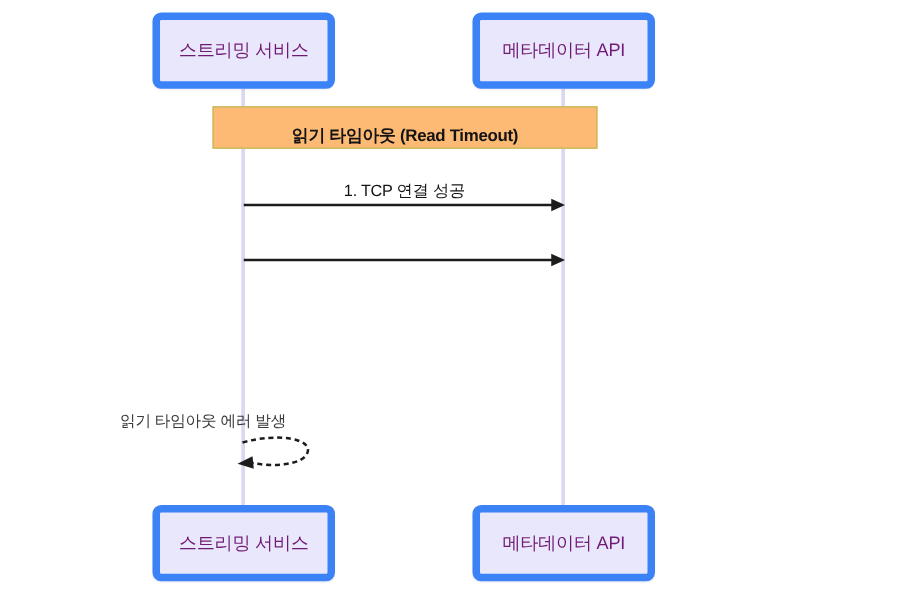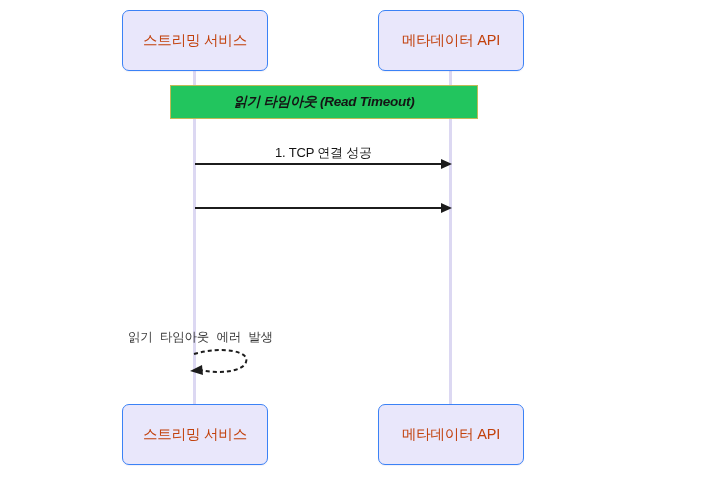--- a/index.html
+++ b/index.html
@@ -23,46 +23,45 @@
   .lifeline {
     position: absolute;
     width: 3px;
     background: #dcd8f2;
   }
   
   .participant {
     position: absolute;
     box-sizing: border-box;
     background: #e9e7fb;
-    border: 1px solid #3b82f6;
+    border: 6px solid #3b82f6;
     border-radius: 7px;
     display: flex;
     align-items: center;
     justify-content: center;
     font-size: 14.5px;
     font-weight: 400;
     letter-spacing: -0.2px;
-    color: #c2410c;
+    color: #701a75;
     box-shadow: 0 1px 1px rgba(120,110,180,0.10);
   }
   
   .note {
     position: absolute;
     box-sizing: border-box;
-    background: #22c55e;
+    background: #fdba74;
     border: 1.5px solid #bfb martin;
     border: 1.5px solid #c0ba57;
     display: flex;
-    align-items: center;
+    align-items: flex-end;
     justify-content: center;
     font-size: 13.5px;
     font-weight: 700;
     letter-spacing: -0.25px;
     color: #141414;
-    font-style: italic;
   }
   .note.wide-banner { font-weight: 700; }
   
   .msg {
     position: absolute;
     height: 0;
   }
   .msg .line {
     position: absolute;
     left: 0;
@@ -125,21 +124,21 @@
     <div class="head" style="left:246px;"></div>
   </div>
 
   <div class="msg" style="left:195px; top:207px; width:257px;">
     <div class="line" style="width:248px;"></div>
     <div class="head" style="left:246px;"></div>
   </div>
 
 
 
-  <div class="self-label" style="left:128px; top:329px;font-family:Liberation Mono, monospace;">읽기 타임아웃 에러 발생</div>
+  <div class="self-label" style="left:96px; top:329px;">읽기 타임아웃 에러 발생</div>
   <svg class="self-loop" width="70" height="36" style="left:188px; top:347px;" viewBox="0 0 70 36">
     <path d="M 6 7 C 34 -1, 62 4, 58 15 C 55 25, 30 27, 12 23" fill="none" stroke="#1c1c1c" stroke-width="2" stroke-dasharray="4,3"></path>
     <polygon points="14,18 2,24 15,28" fill="#1c1c1c"></polygon>
   </svg>
 
   <div class="participant" style="left:122px; top:404px; width:146px; height:61px;">
     <span>스트리밍 서비스</span>
   </div>
   <div class="participant" style="left:378px; top:404px; width:146px; height:61px;">
     <span>메타데이터 API</span>

